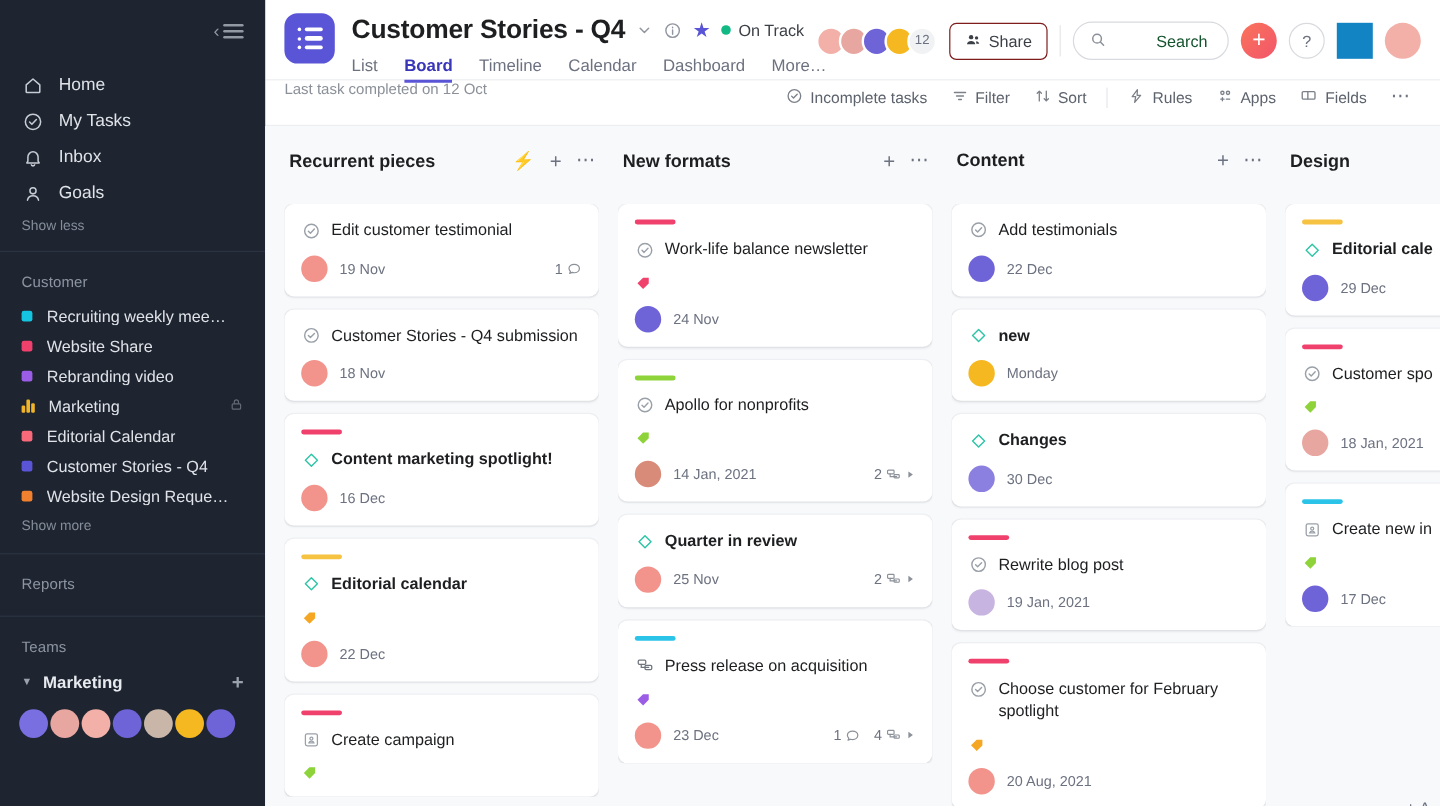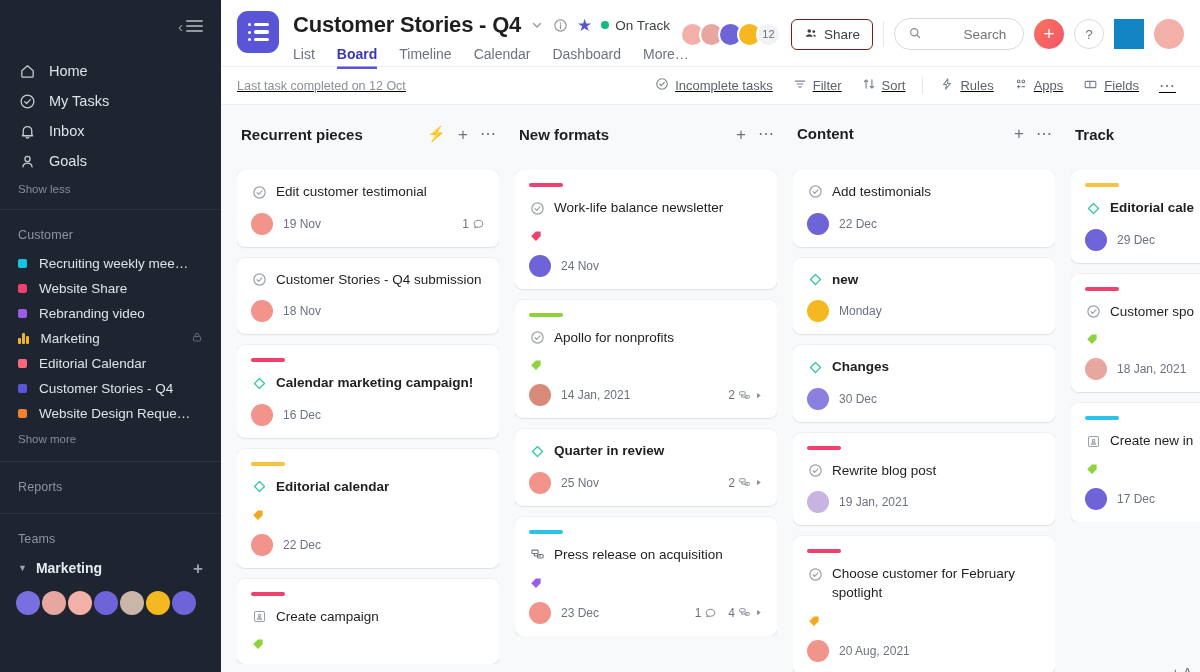--- a/index.html
+++ b/index.html
@@ -91,31 +91,31 @@
     width:25px; height:25px; border-radius:50%; background:#f1f2f4; color:#6d7280;
     font-size:11px; display:flex; align-items:center; justify-content:center; margin-left:-6px; border:2px solid #fff;
   }
   .share-btn {
     display:flex; align-items:center; gap:6px; height:31px; padding:0 12px;
     border:1px solid #7f1d1d; border-radius:6px; font-size:13.5px; color:#3b3f46; cursor:pointer; background:#fff;
   }
   .vbar { width:1px; height:26px; background:#e6e7ea; }
   .search-box {
     display:flex; align-items:center; gap:9px; width:130px; height:32px; padding:0 13px;
-    border:1px solid #d8dade; border-radius:17px; color:#737373; font-size:13.5px; cursor:text;
+    border:1px solid #d8dade; border-radius:17px; color:#14532d; font-size:13.5px; cursor:text;
   }
   .search-box span { flex:1; }
   .circle-btn { width:30px; height:30px; border-radius:50%; display:flex; align-items:center; justify-content:center; cursor:pointer; }
   .add-btn { background: linear-gradient(135deg,#f9735b,#f2566a); color:#fff; font-size:19px; }
   .help-btn { border:1px solid #d8dade; color:#6d7280; font-size:13.5px; }
   .blue-sq { width:30px; height:30px; background:#1283c3; cursor:pointer; }
   .me-av { width:30px; height:30px; border-radius:50%; }
 
   
-  .toolbar { height:38px; display:flex; align-items:center; padding:0 16px; border-bottom:1px solid #edeef0;text-decoration:underline; }
+  .toolbar { height:38px; display:flex; align-items:flex-start; padding:0 16px; border-bottom:1px solid #edeef0; }
   .last-task { font-size:12.5px; color:#8b9099; }
   .tb-right { margin-left:auto; display:flex; align-items:center; gap:4px; }
   .tb-btn {
     display:flex; align-items:center; gap:6px; font-size:13px; color:#5d636d;
     padding:5px 8px; border-radius:5px; cursor:pointer; white-space:nowrap;
   }
   .tb-sep { width:1px; height:17px; background:#e6e7ea; margin:0 5px; }
 
   
   .board { flex:1; background:#f8f9fb; padding: 14px 0 0 16px; display:flex; gap:16px; overflow:hidden; position:relative; }
@@ -474,21 +474,21 @@
           </div>
 
           <div class="card">
             <div class="cbar" style="background:#f0416c"></div>
             <div class="crow">
               <span class="cicon">
                 <svg width="15" height="15" viewBox="0 0 24 24" fill="none" stroke="#2ec4a6" stroke-width="1.9" stroke-linejoin="round">
                     <path d="M12 4l8 8-8 8-8-8z"></path>
                   </svg>
               </span>
-              <span class="ctitle bold">Calendar marketing campaign!</span>
+              <span class="ctitle bold">Content marketing spotlight!</span>
             </div>
             <div class="cfoot">
               <span class="cav" style="background:#f2938c"></span>
               <span class="cdate">16 Dec</span>
             </div>
           </div>
 
           <div class="card">
             <div class="cbar" style="background:#f5c242"></div>
             <div class="crow">
@@ -777,21 +777,21 @@
               <span class="cav" style="background:#f2938c"></span>
               <span class="cdate">20 Aug, 2021</span>
             </div>
           </div>
 
         </div>
       </div>
 
       <div class="col">
         <div class="col-head">
-          <span class="col-name">Track</span>
+          <span class="col-name">Design</span>
         </div>
         <div class="cards">
 
           <div class="card">
             <div class="cbar" style="background:#f5c242"></div>
             <div class="crow">
               <span class="cicon">
                 <svg width="15" height="15" viewBox="0 0 24 24" fill="none" stroke="#2ec4a6" stroke-width="1.9" stroke-linejoin="round">
                     <path d="M12 4l8 8-8 8-8-8z"></path>
                   </svg>

